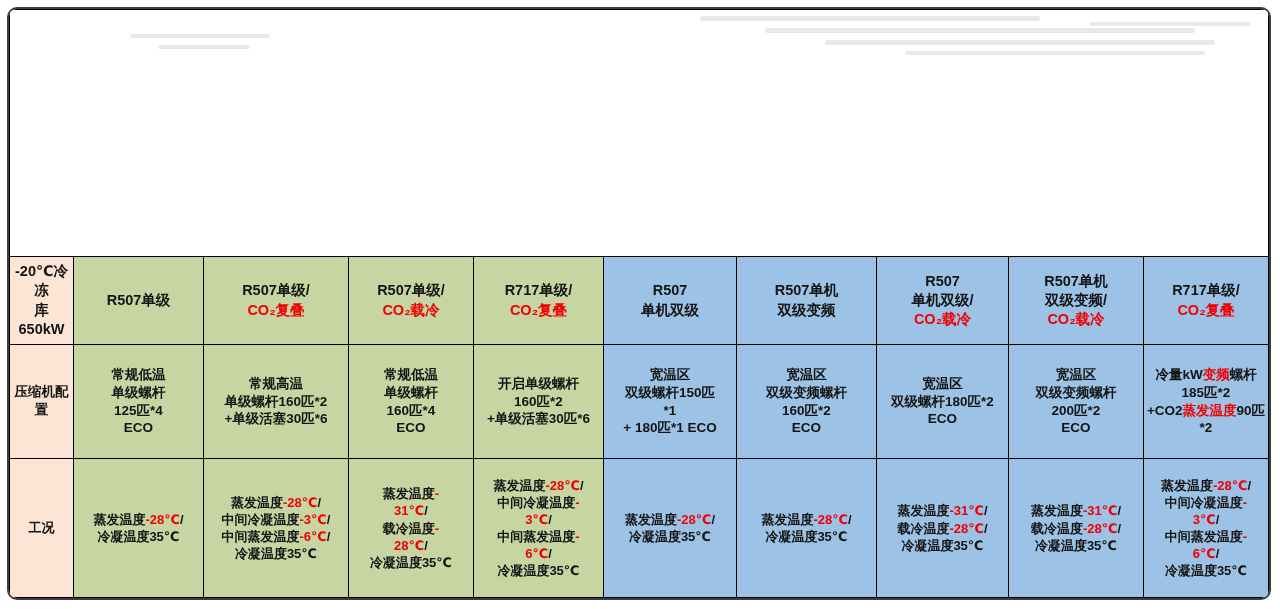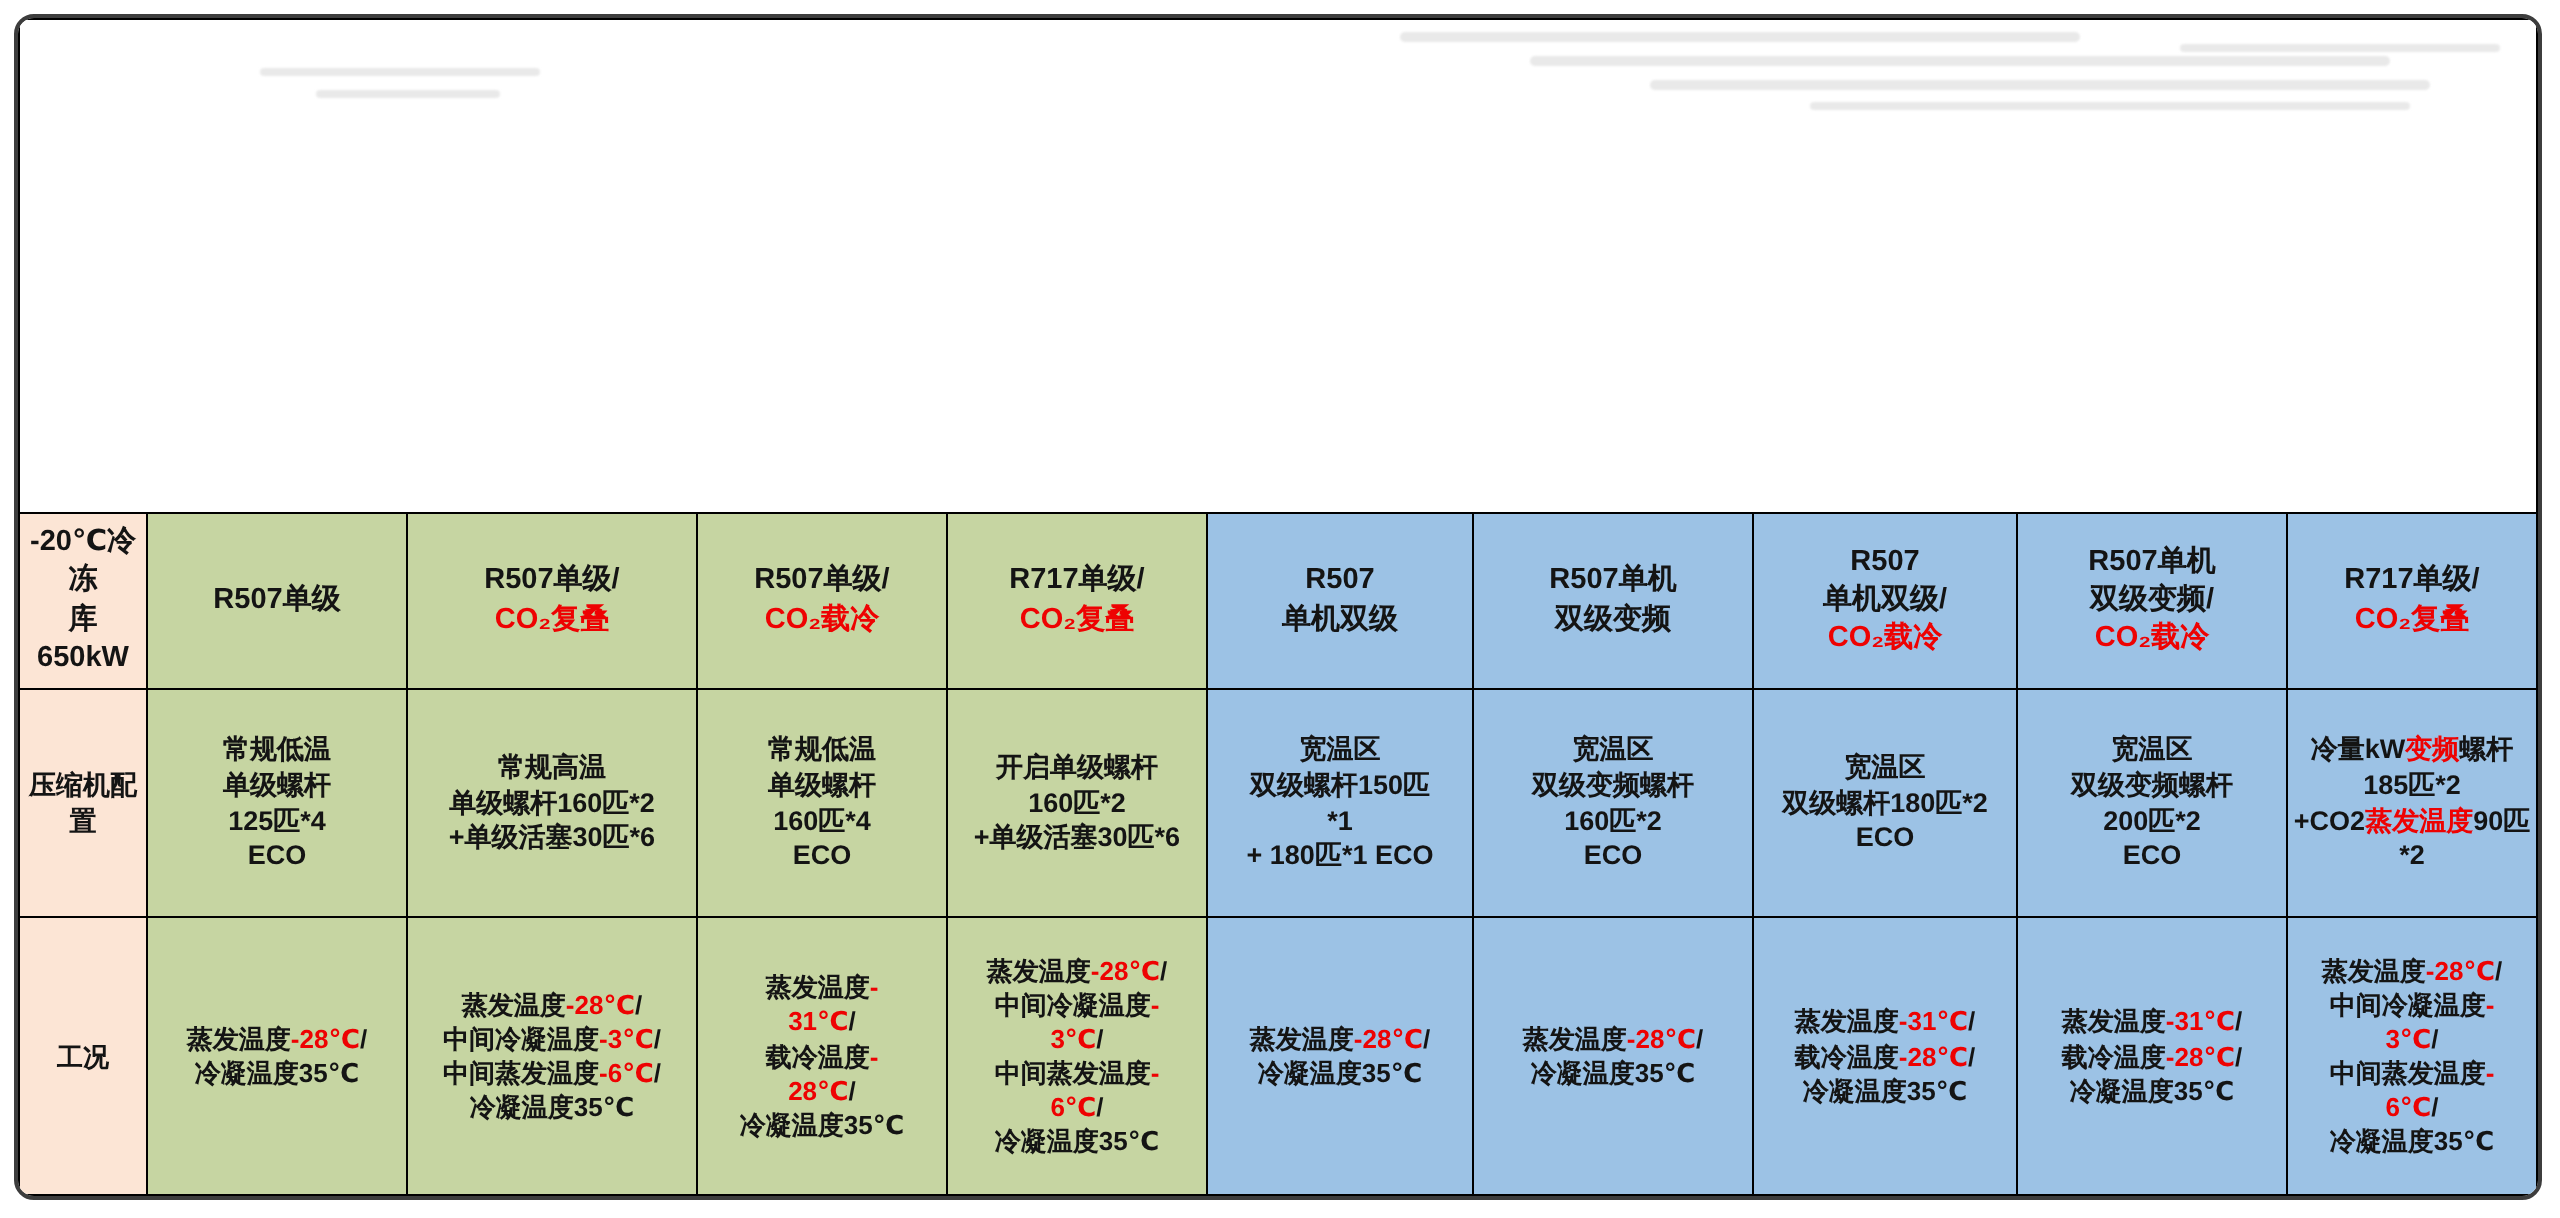--- a/index.html
+++ b/index.html
@@ -56,21 +56,21 @@
   }
 
   tr.header-row { height: 60px; }
   tr.header-row td { font-size: 14.5px; }
   tr.cfg  { height: 104px; }
   tr.cfg td  { font-size: 13.5px; }
   tr.cond { height: 126px; }
   tr.cond td { font-size: 13px; }
   tr.num  { height: 34px; }
   tr.num td  { font-size: 15px; }
-  td.row-label { font-size: 14.5px; padding: 1px 4px; }
+  td.row-label { font-size: 14.5px; padding: 1px 4px; font-family: Liberation Mono, monospace; }
 </style>
 </head>
 <body>
 
 <div class="card">
   <table class="cmp">
     <colgroup>
       <col style="width:64px">
       <col style="width:130px">
       <col style="width:145px">

